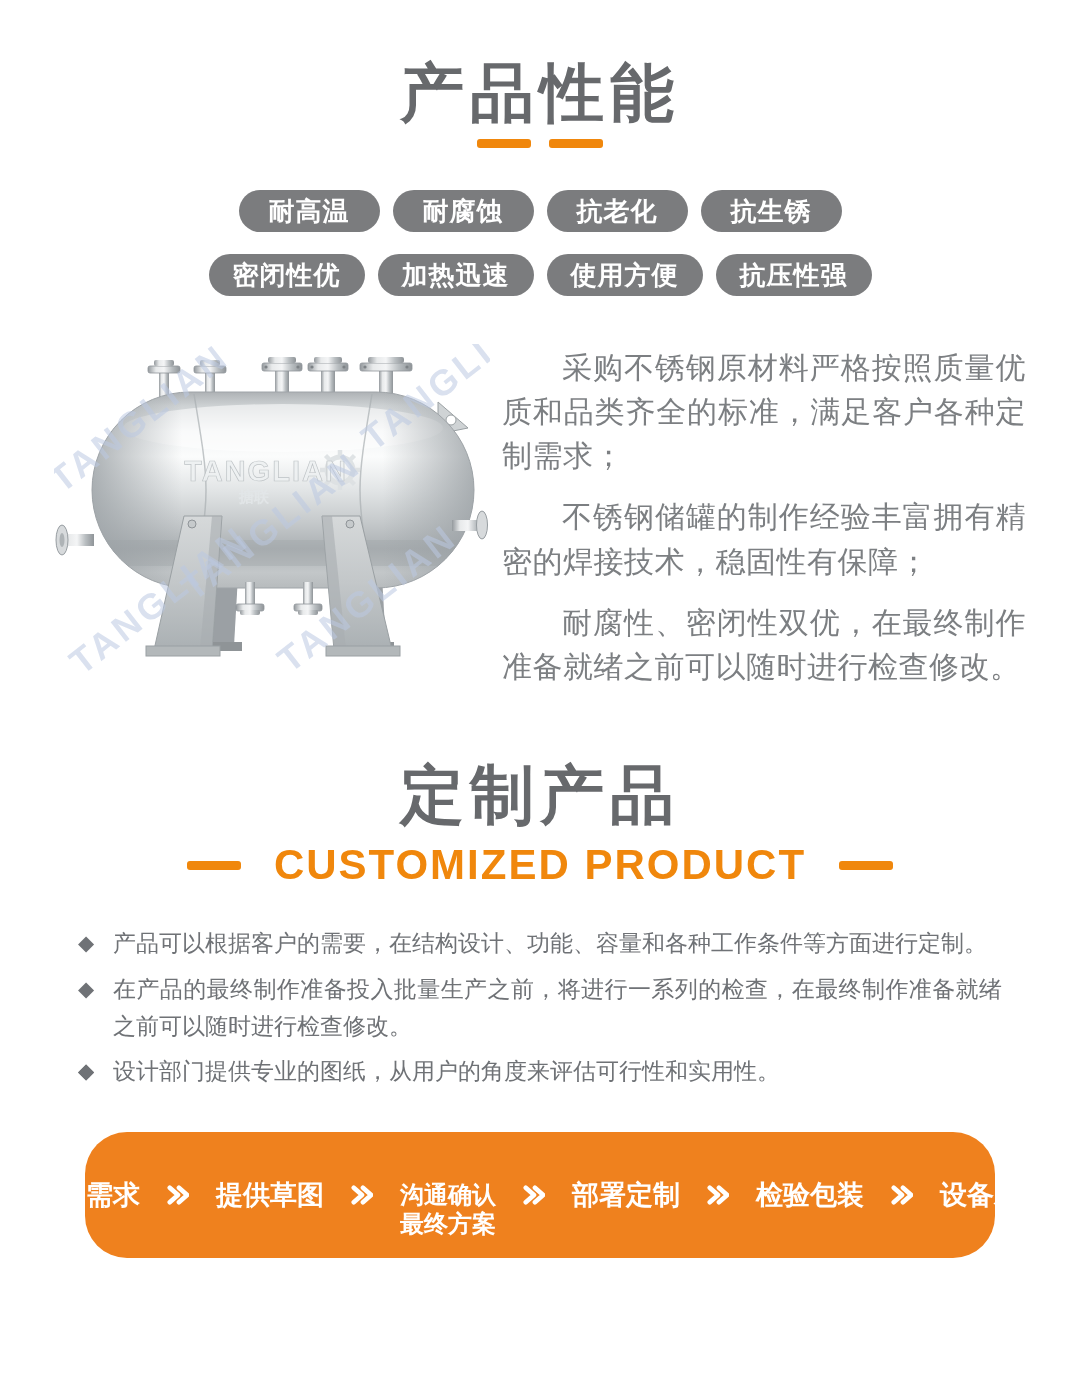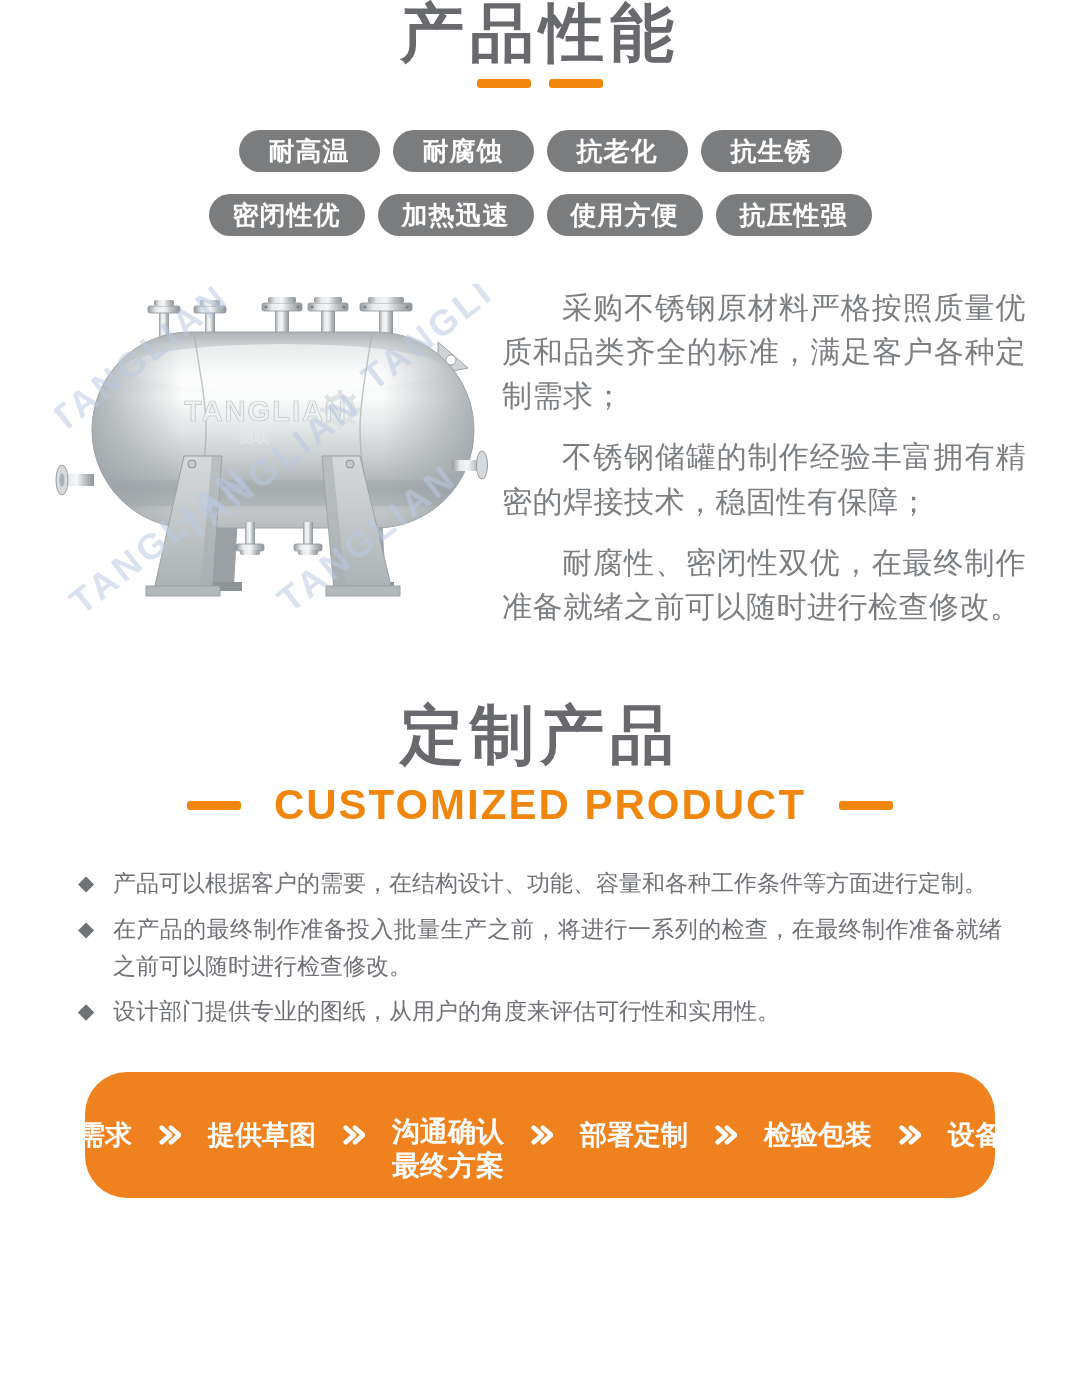--- a/index.html
+++ b/index.html
@@ -10,21 +10,21 @@
     --para-gray:#7C7F82;
     --bullet-gray:#6F7276;
   }
   *{box-sizing:border-box;}
   html,body{margin:0;padding:0;background:#fff;}
   body{
     width:1080px;height:1400px;overflow:hidden;position:relative;
     font-family:"Liberation Sans","DejaVu Sans",sans-serif;
   }
   .sec-title{
-    margin:0;text-align:center;
+    margin:0;padding-top:60px;text-align:center;
     font-size:64px;font-weight:900;color:var(--title-gray);letter-spacing:6px;line-height:1.05;
   }
   #sec2-title{padding-top:56px;}
   .sub-row{
     margin-top:12px;display:flex;align-items:center;justify-content:center;gap:18px;
   }
   .sub-row-wide{gap:33px;}
   .dash-bar{width:54px;height:9px;border-radius:3px;background:var(--heading-orange);flex:none;}
   .sub-text{
     font-size:42px;font-weight:bold;color:var(--heading-orange);letter-spacing:2px;white-space:nowrap;
@@ -48,21 +48,21 @@
     position:relative;padding-left:35px;font-size:23px;line-height:1.6;
     color:var(--bullet-gray);margin-bottom:9px;text-align:justify;
   }
   .bullet .diamond{position:absolute;left:0;top:1px;font-size:21px;color:var(--bullet-gray);}
   .process{
     margin:42px auto 0;width:910px;height:126px;border-radius:42px;
     background:var(--banner-orange);display:flex;align-items:center;justify-content:center;
     gap:27px;padding:0 16px;
   }
   .step{color:#fff;font-weight:bold;font-size:27px;white-space:nowrap;text-align:center;}
-  .step.multi{font-size:28px;line-height:1.22;margin-top:28px;}
+  .step.multi{font-size:24px;line-height:1.22;margin-top:28px;}
   .sep{display:flex;align-items:center;flex:none;}
   
   .wm-g text{fill:#BCC9E2;opacity:0.55;font-size:36px;font-weight:bold;letter-spacing:4px;
     font-family:"Liberation Sans","DejaVu Sans",sans-serif;}
   .logo-text{fill:#eef1f2;stroke:#b9bec1;stroke-width:0.7;font-size:29px;font-weight:bold;
     letter-spacing:2px;font-family:"Liberation Sans","DejaVu Sans",sans-serif;}
   .logo-sub{fill:#e3e7e9;font-size:15px;font-weight:bold;
     font-family:"Liberation Sans","DejaVu Sans",sans-serif;}
 </style>
 </head>

